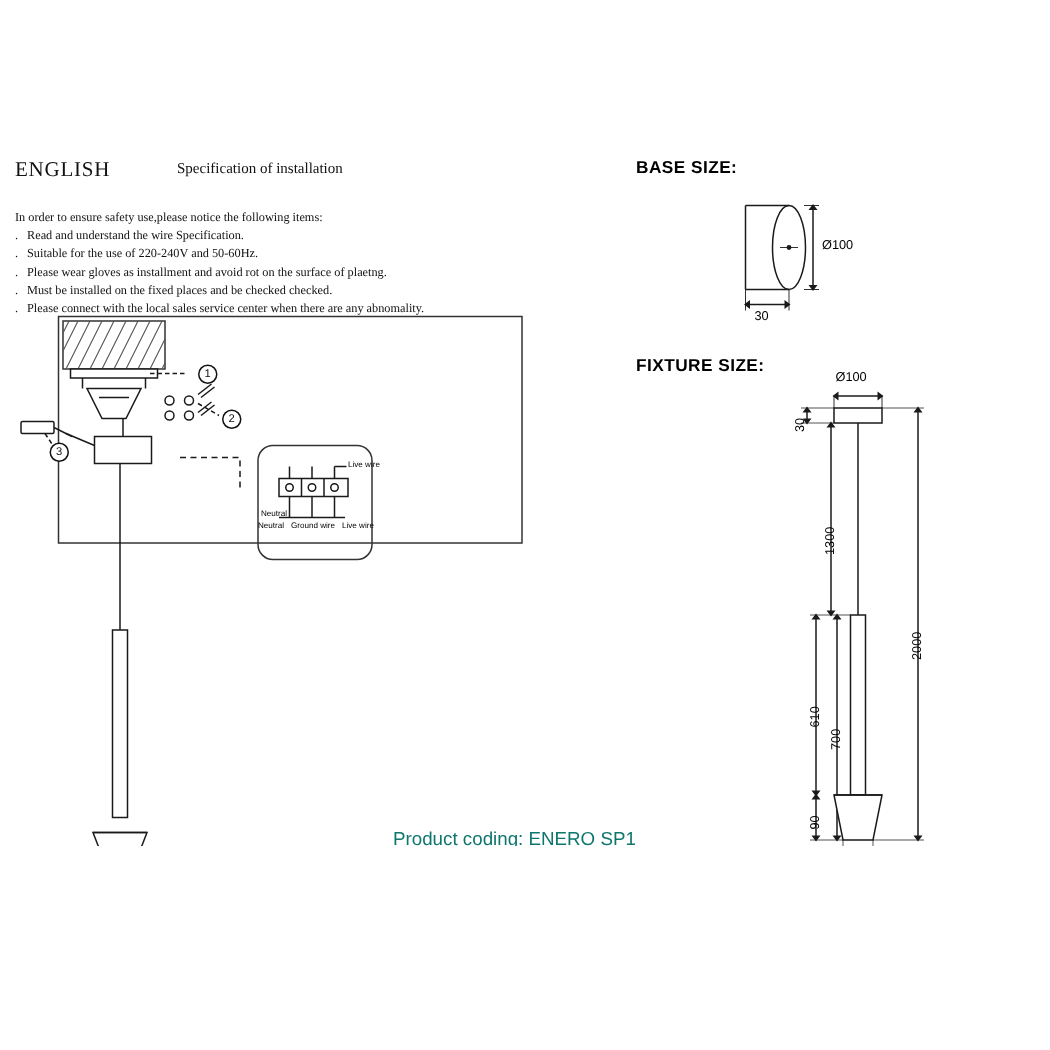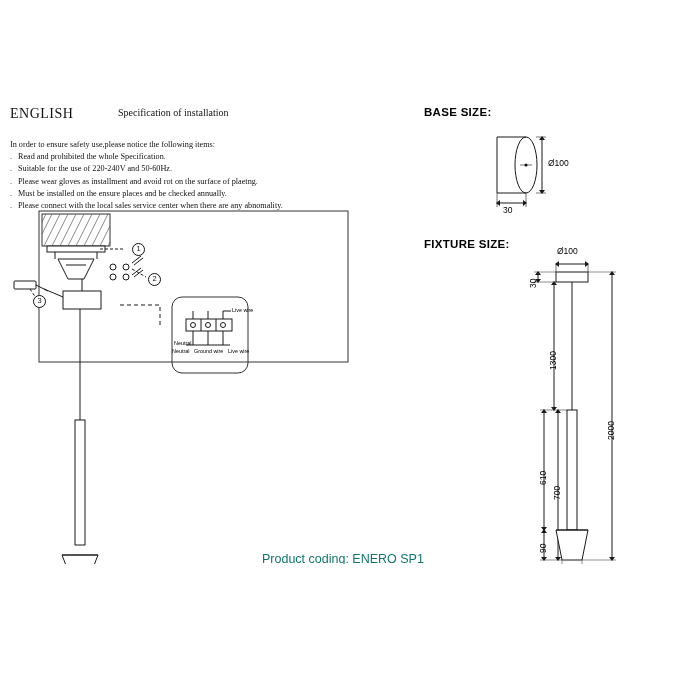--- a/index.html
+++ b/index.html
@@ -84,24 +84,24 @@
 <body>
 
 <div id="page">
 
   <div class="abs" id="instructions">
     <div style="position:relative;">
       <span id="eng-title">ENGLISH</span>
       <span id="spec-title">Specification of installation</span>
     </div>
     <div id="intro">In order to ensure safety use,please notice the following items:</div>
-    <div class="bullet"><span class="dot">.</span><span>Read and prohibited the whole Specification.</span></div>
+    <div class="bullet"><span class="dot">.</span><span>Read and understand the wire Specification.</span></div>
     <div class="bullet"><span class="dot">.</span><span>Suitable for the use of 220-240V and 50-60Hz.</span></div>
     <div class="bullet"><span class="dot">.</span><span>Please wear gloves as installment and avoid rot on the surface of plaetng.</span></div>
-    <div class="bullet"><span class="dot">.</span><span>Must be installed on the ensure places and be checked annually.</span></div>
+    <div class="bullet"><span class="dot">.</span><span>Must be installed on the fixed places and be checked checked.</span></div>
     <div class="bullet"><span class="dot">.</span><span>Please connect with the local sales service center when there are any abnomality.</span></div>
   </div>
 
   <div class="abs" style="left:0px; top:205px; width:360px; height:400px;">
     <svg width="360" height="400" viewBox="0 0 360 400">
       <g stroke="#1a1a1a" fill="none" stroke-width="1">
 
         <rect x="39" y="6" width="309" height="151" stroke="#333"></rect>
 
         <rect x="42" y="9" width="68" height="32" fill="#ffffff" stroke="#333"></rect>

